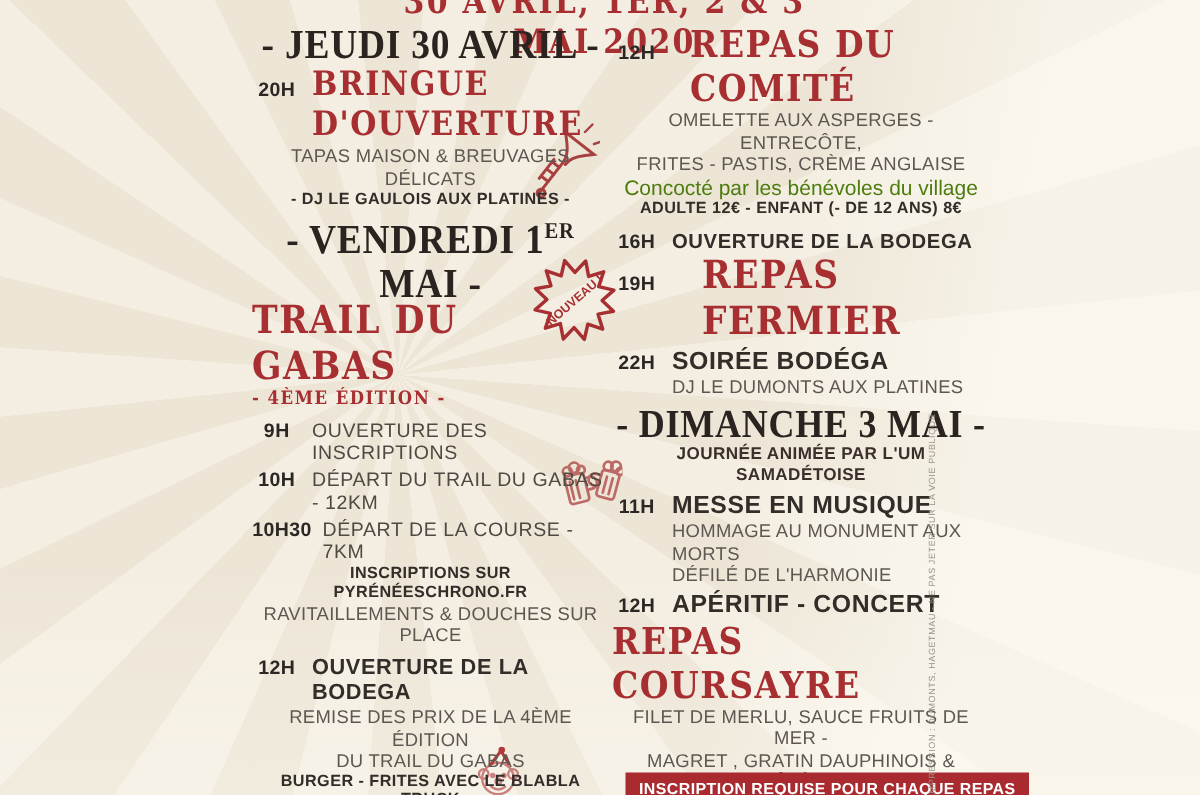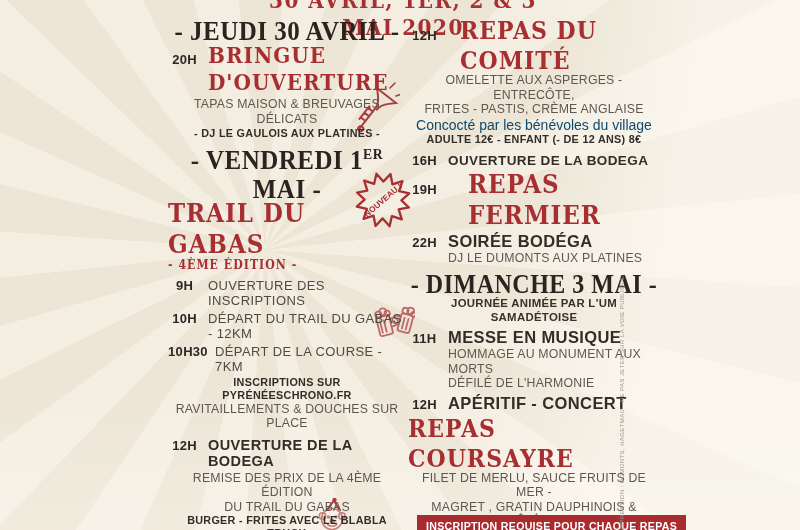--- a/index.html
+++ b/index.html
@@ -19,21 +19,21 @@
   .col-left{left:168px;top:16px;width:238px;}
   .col-right{left:408px;top:14px;width:252px;}
   .row{display:flex;align-items:baseline;gap:7px;}
   .time{font-weight:700;font-size:13px;color:#2b2724;min-width:33px;flex:none;letter-spacing:.3px;text-align:center;}
   .title{font-weight:700;font-size:14.5px;color:#332d29;letter-spacing:.4px;line-height:1.15;}
   .title.big{font-size:16.5px;}
   .title.light{font-weight:400;font-size:13px;color:#4f4943;}
   .detail{font-size:12.3px;line-height:1.18;color:#5e5751;text-align:center;letter-spacing:.2px;}
   .detail.bold{font-weight:700;font-size:10.8px;color:#332d29;letter-spacing:.3px;}
   .detail.indent{text-align:left;margin-left:40px;}
-  .traiteur{font-size:14px;color:#0c4a6e;text-align:center;line-height:1.2;}
+  .traiteur{font-size:14px;color:#4d7c0f;text-align:center;line-height:1.2;}
   .center{display:block;text-align:left;}
   .top-date{position:absolute;left:258px;top:-10px;width:290px;text-align:center;font-size:20px;letter-spacing:1.5px;}
   .banner{position:absolute;left:417px;top:515px;background:#a92b30;color:#fff;
     font-weight:700;font-size:10.6px;letter-spacing:.3px;padding:5px 9px 6px;white-space:nowrap;}
   .side-note{position:absolute;left:619px;top:355px;height:176px;writing-mode:vertical-rl;
     transform:rotate(180deg);font-size:6px;color:#9a938a;letter-spacing:.4px;white-space:nowrap;}
   .abs{position:absolute;}
   .sup{font-size:.55em;vertical-align:super;}
 </style>
 </head>

